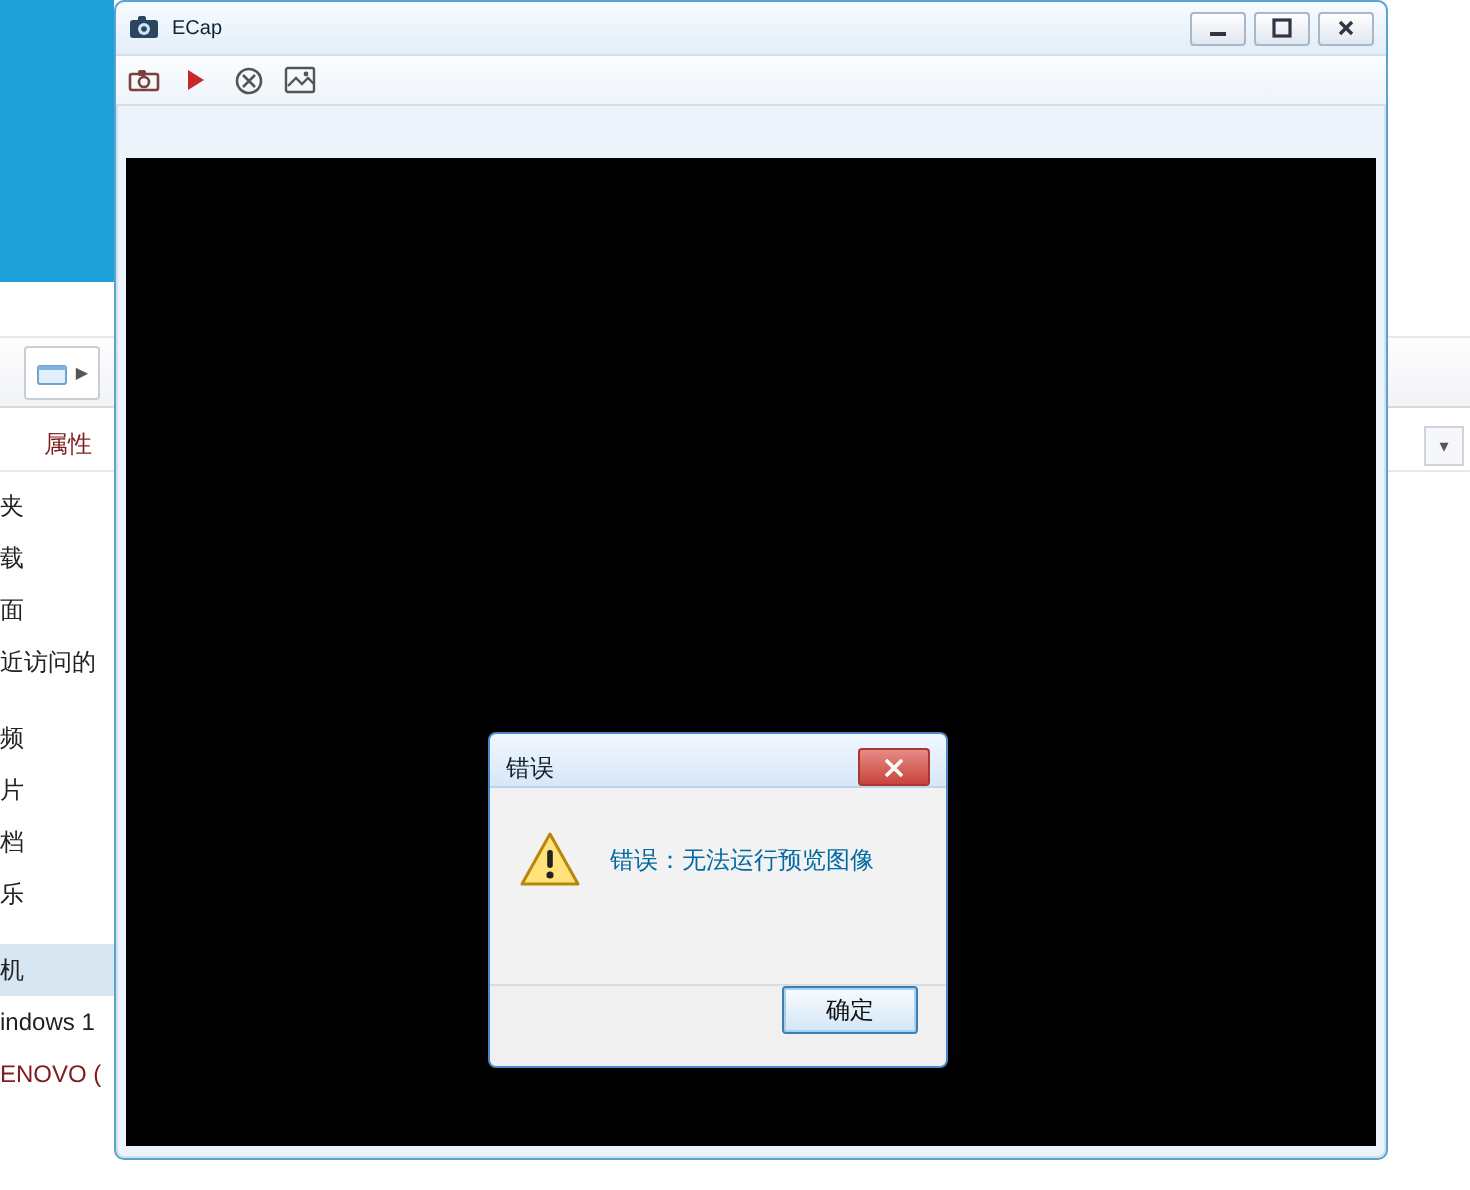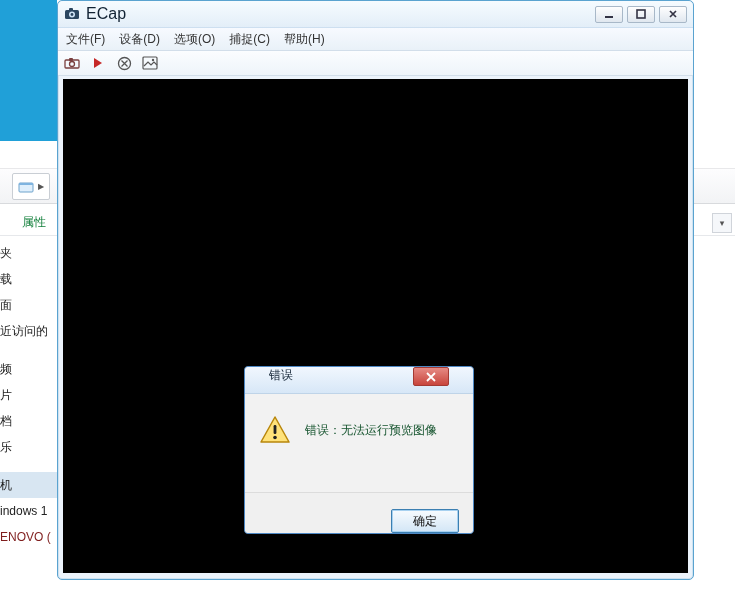--- a/index.html
+++ b/index.html
@@ -7,54 +7,54 @@
   .blue-band{position:absolute;left:0;top:0;width:57px;height:141px;background:#20a0d8}
   .tiny-label{position:absolute;left:718px;top:152px;width:17px;height:18px;border:1px solid #d0d5da;background:#f7f9fc;font-size:11px;text-align:center;line-height:18px;color:#222}
 
   .explorer-top{position:absolute;left:0;top:145px;width:735px;height:60px;background:#fff}
   .explorer-bar{position:absolute;left:0;top:168px;right:0;height:34px;background:linear-gradient(#fdfdfe,#f2f3f5);border-top:1px solid #e8e8ea;border-bottom:1px solid #d8dadd}
   .addr-seg{position:absolute;left:12px;top:4px;height:25px;width:36px;background:#fff;border:1px solid #c9ced4;border-radius:2px;display:flex;align-items:center;justify-content:center;gap:2px}
   .addr-seg svg{display:block}
   .addr-seg .tri{font-size:8px;color:#555;margin-left:2px}
 
   .explorer-header{position:absolute;left:0;top:210px;right:0;height:26px;background:#fff;display:flex;align-items:center;padding-left:22px;border-bottom:1px solid #e6e8eb;box-sizing:border-box}
-  .col-lbl{color:#15803d}
+  .col-lbl{color:#7f1d1d}
   .sortbtn{position:absolute;right:3px;top:3px;width:18px;height:18px;border:1px solid #d0d4da;background:#f5f7fa;display:flex;align-items:center;justify-content:center;font-size:9px;color:#555}
 
   .sidebar{position:absolute;left:0;top:240px;width:60px;height:355px;background:#fff}
   .sidebar .item{height:26px;line-height:26px;padding-left:0;color:#222;white-space:nowrap;text-align:left;font-size:12px}
   .sidebar .spacer{height:12px}
   .sidebar .selected{background:#d8e6f2}
   .sidebar .orange{color:#7f1d1d}
 
   
   .win{position:absolute;left:57px;top:0;width:635px;height:578px;border:1px solid #5aa3d0;border-radius:5px;background:#ecf3fb;box-shadow:0 0 0 1px #cfe2f0 inset}
   .titlebar{height:26px;background:linear-gradient(#f6fbff,#e3eef8);border-bottom:1px solid #cddff0;display:flex;align-items:center;padding:0 6px;border-radius:5px 5px 0 0}
   .appicon{width:16px;height:16px;margin-right:6px}
-  .apptitle{color:#123;font-size:16px}
+  .apptitle{color:#123;font-size:10px}
   .winbtns{margin-left:auto;display:flex;gap:4px}
   .winbtn{width:26px;height:15px;border:1px solid #a8b8c8;border-radius:2px;background:linear-gradient(#fefefe,#e0e7ef);display:flex;align-items:center;justify-content:center}
   .winbtn svg{display:block}
 
   .menubar{height:22px;background:linear-gradient(#f7faff,#e9f1f8);border-bottom:1px solid #d2deea;display:flex;align-items:center;padding:0 8px;gap:14px;color:#333}
   .menubar span{cursor:default}
 
   .toolbar{height:24px;background:linear-gradient(#fbfdff,#eef4fa);border-bottom:1px solid #d2deea;display:flex;align-items:center;padding:0 6px;gap:10px}
   .tb-icon{width:16px;height:16px;display:flex;align-items:center;justify-content:center}
 
   .viewport{position:absolute;left:5px;right:5px;top:78px;bottom:6px;background:#000}
 
   
   .dlg{position:absolute;left:244px;top:366px;width:228px;height:166px;border:1px solid #4e88c4;border-radius:4px;background:#f2f2f2;box-shadow:0 4px 14px rgba(0,0,0,.25)}
-  .dlg-title{height:26px;background:linear-gradient(#f1f7fe,#d7e7f7);border-bottom:1px solid #bfd4e8;display:flex;align-items:flex-start;padding:0 24px;border-radius:4px 4px 0 0;color:#123}
+  .dlg-title{height:26px;background:linear-gradient(#f1f7fe,#d7e7f7);border-bottom:1px solid #bfd4e8;display:flex;align-items:flex-end;padding:0 8px;border-radius:4px 4px 0 0;color:#123}
   .dlg-x{margin-left:auto;width:34px;height:17px;border-radius:2px;background:linear-gradient(#e68a84,#c8453c);border:1px solid #a43a33;display:flex;align-items:center;justify-content:center}
   .dlg-body{padding:20px 14px 10px 14px;display:flex;align-items:center;gap:14px}
   .warn-icon{width:32px;height:32px;flex:none}
-  .dlg-msg{color:#14532d}
-  .dlg-foot{position:absolute;left:0;right:0;bottom:0;height:40px;border-top:1px solid #dcdcdc;background:#f0f0f0;display:flex;align-items:flex-end;justify-content:flex-end;padding-right:14px;border-radius:0 0 4px 4px}
+  .dlg-msg{color:#0369a1}
+  .dlg-foot{position:absolute;left:0;right:0;bottom:0;height:40px;border-top:1px solid #dcdcdc;background:#f0f0f0;display:flex;align-items:flex-start;justify-content:flex-end;padding-right:14px;border-radius:0 0 4px 4px}
   .okbtn{min-width:66px;height:22px;border:1px solid #3c7fb1;background:linear-gradient(#f7fbfe,#d3e6f6);border-radius:2px;color:#111;display:flex;align-items:center;justify-content:center;box-shadow:0 0 0 1px #a7d1f0 inset}
 </style>
 </head>
 <body>
 
 <div class="desktop">
   <div class="blue-band"></div>
   <div class="tiny-label">C</div>
 
   <div class="explorer-top"></div>
@@ -112,27 +112,20 @@
             </svg>
           </div>
         <div class="winbtn">
             <svg width="10" height="10">
               <path d="M2 2 L8 8 M8 2 L2 8" stroke="#334" stroke-width="1.7"></path>
             </svg>
           </div>
       </div>
     </div>
 
-    <div class="menubar" id="menubar">
-        <span>文件(F)</span>
-        <span>设备(D)</span>
-        <span>选项(O)</span>
-        <span>捕捉(C)</span>
-        <span>帮助(H)</span>
-      </div>
 
     <div class="toolbar">
       <span class="tb-icon">
         <svg width="16" height="16" viewBox="0 0 16 16">
             <rect x="1" y="5" width="14" height="8" rx="1" fill="none" stroke="#7a3f3f" stroke-width="1.3"></rect>
             <rect x="5" y="3" width="4" height="3" rx="1" fill="#7a3f3f"></rect>
             <circle cx="8" cy="9" r="2.5" fill="none" stroke="#7a3f3f" stroke-width="1.3"></circle>
           </svg>
       </span>
       <span class="tb-icon">

